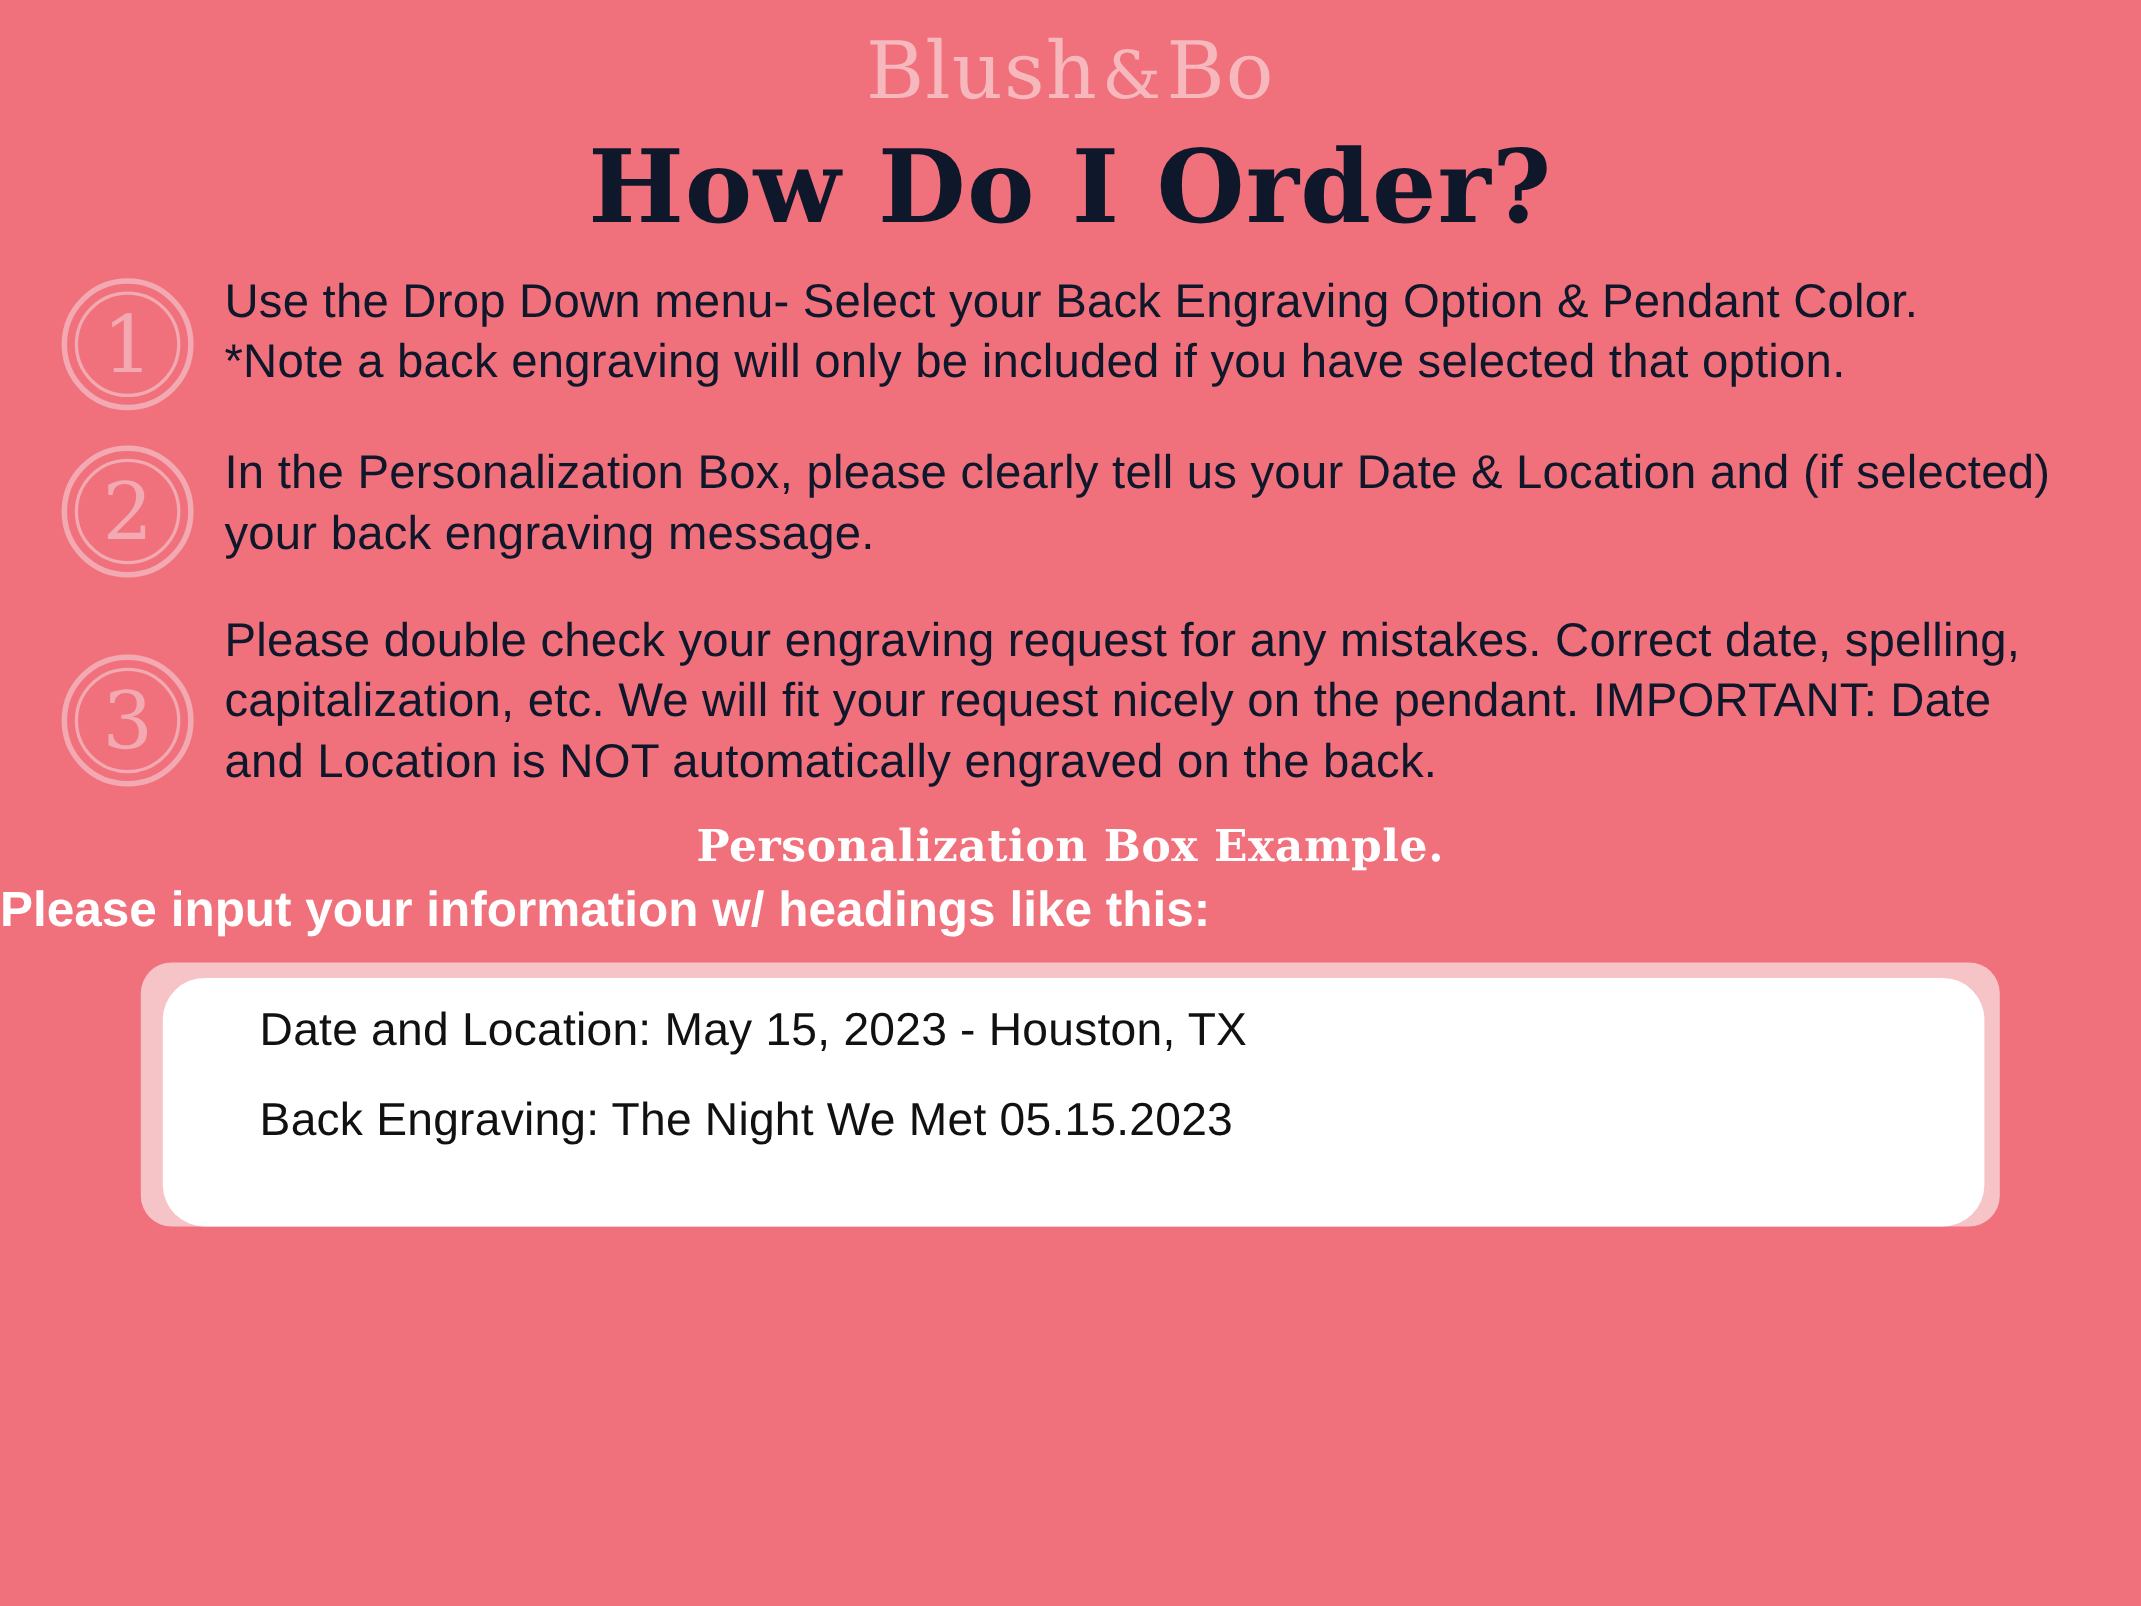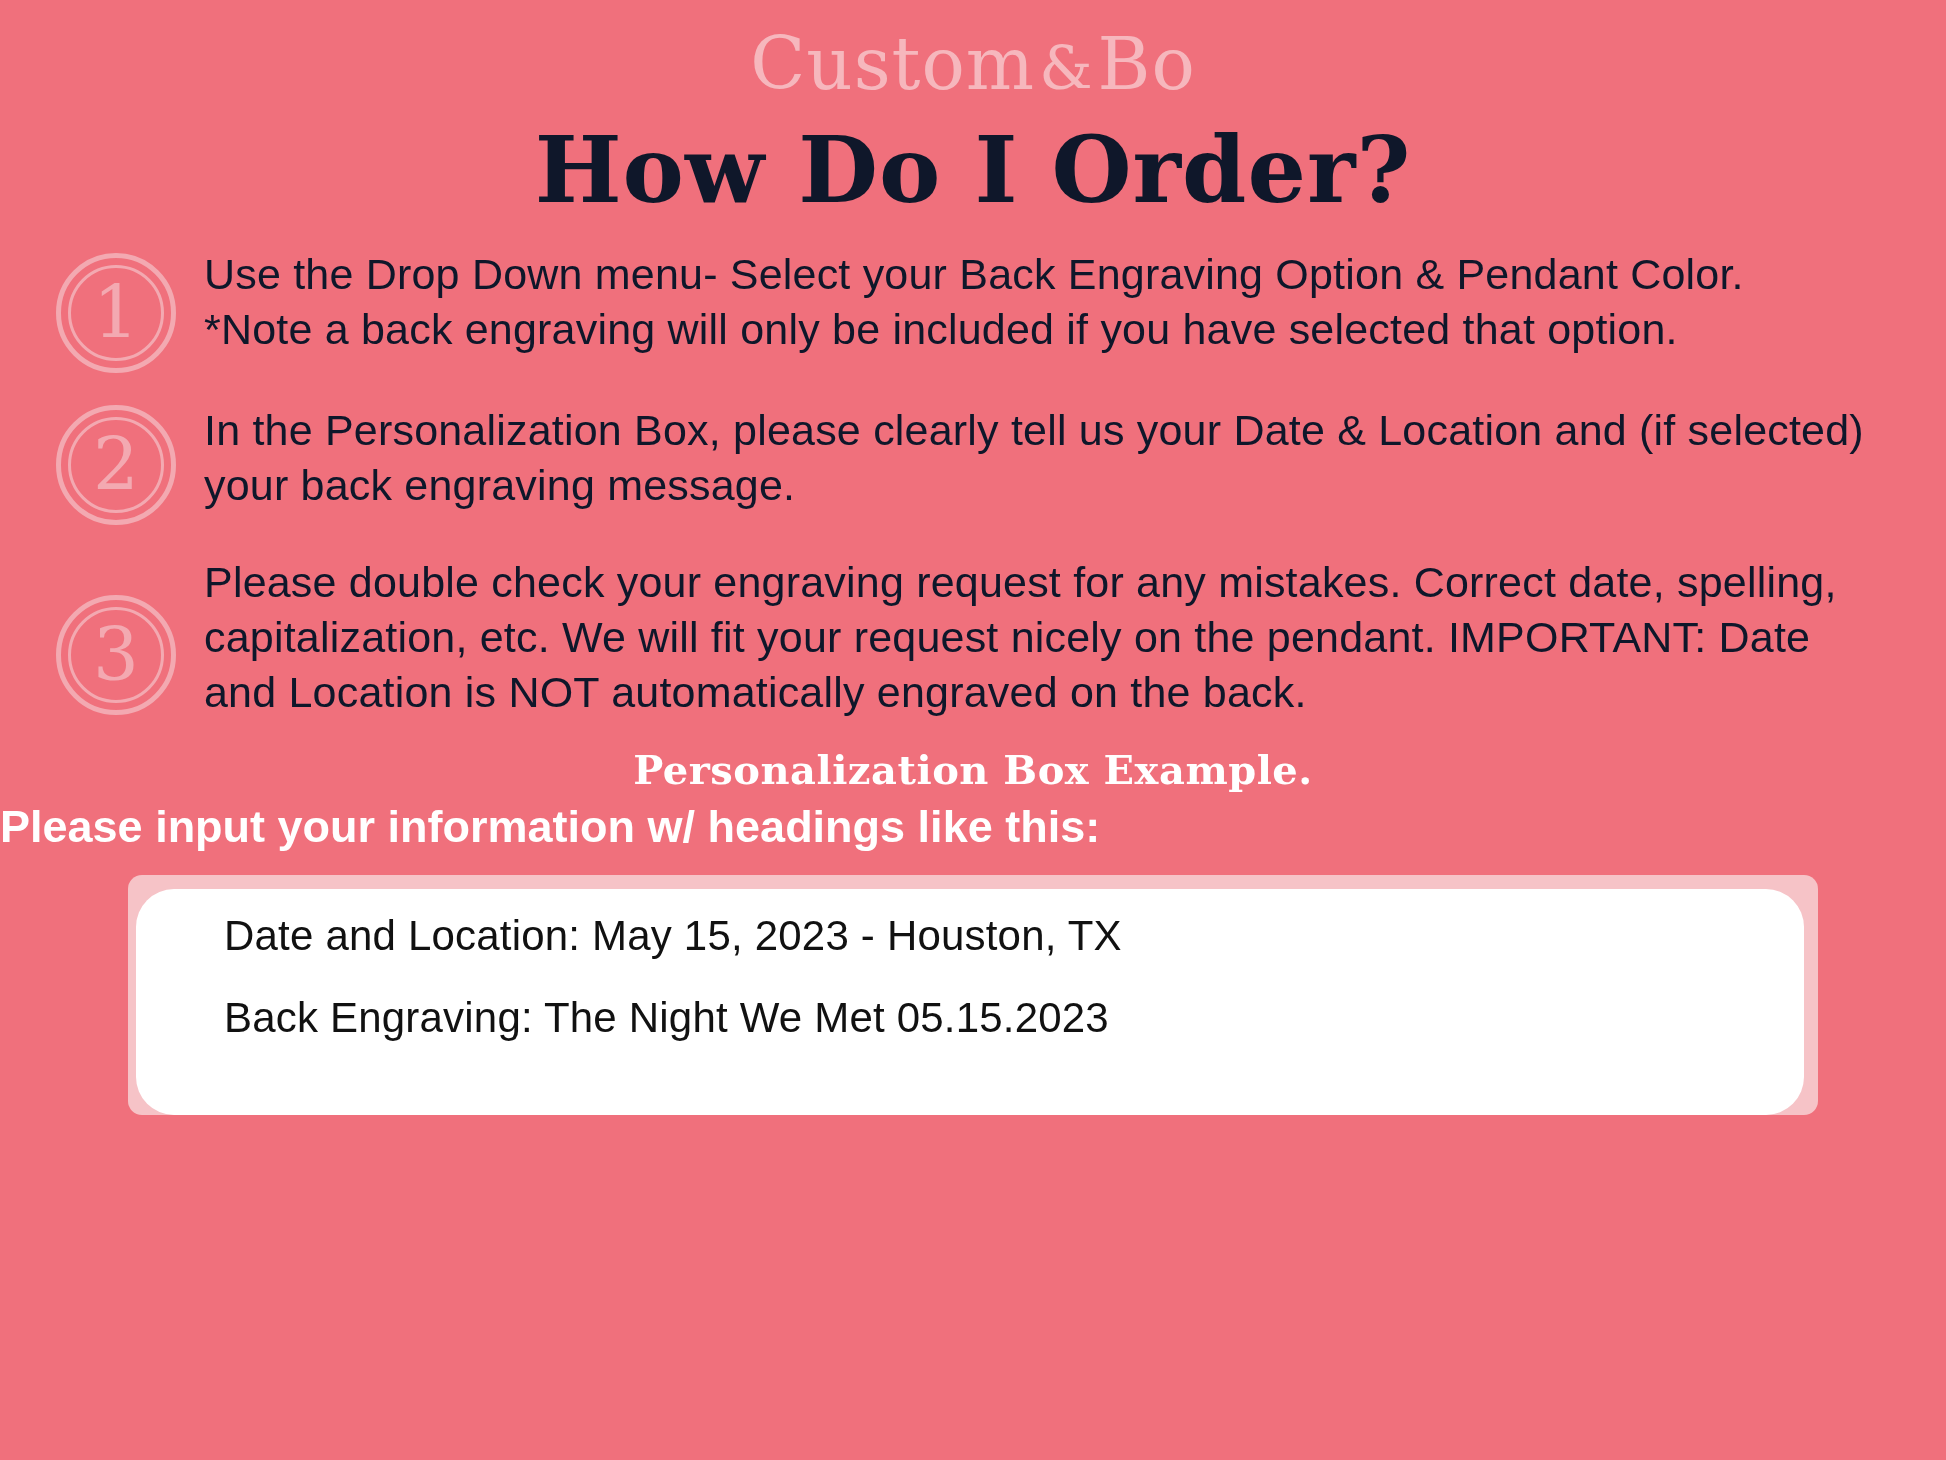--- a/index.html
+++ b/index.html
@@ -105,22 +105,22 @@
     font-weight: 700;
     font-size: 45px;
     color: #ffffff;
     margin-top: 8px;
   }
 
   .box-outer {
     margin: 22px auto 0 auto;
     width: 1690px;
     background: #f6c3c7;
-    border-radius: 14px;
-    padding: 14px 14px 0 8px;
+    border-radius: 28px;
+    padding: 14px 14px 0 20px;
     box-sizing: border-box;
     height: 240px;
   }
   .box-inner {
     background: #ffffff;
     border-radius: 38px;
     height: 100%;
     box-sizing: border-box;
     padding: 26px 0 0 88px;
   }
@@ -129,21 +129,21 @@
     font-size: 42px;
     line-height: 1.0;
     margin-bottom: 40px;
     letter-spacing: 0.2px;
   }
 </style>
 </head>
 <body>
 
 <div class="brand">
-  <span>Custom</span><span class="amp">&amp;</span><span>Bo</span>
+  <span>Blush</span><span class="amp">&amp;</span><span>Bo</span>
 </div>
 
 <div class="headline">How Do I Order?</div>
 
 <div class="steps">
 
   <div class="step step-1">
     <div class="step-badge">
       <span>1</span>
     </div>

